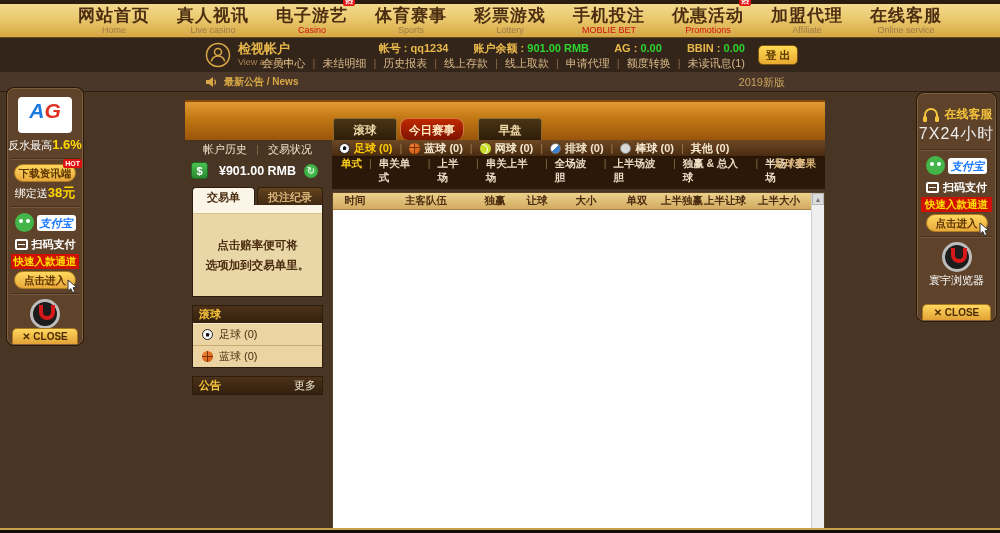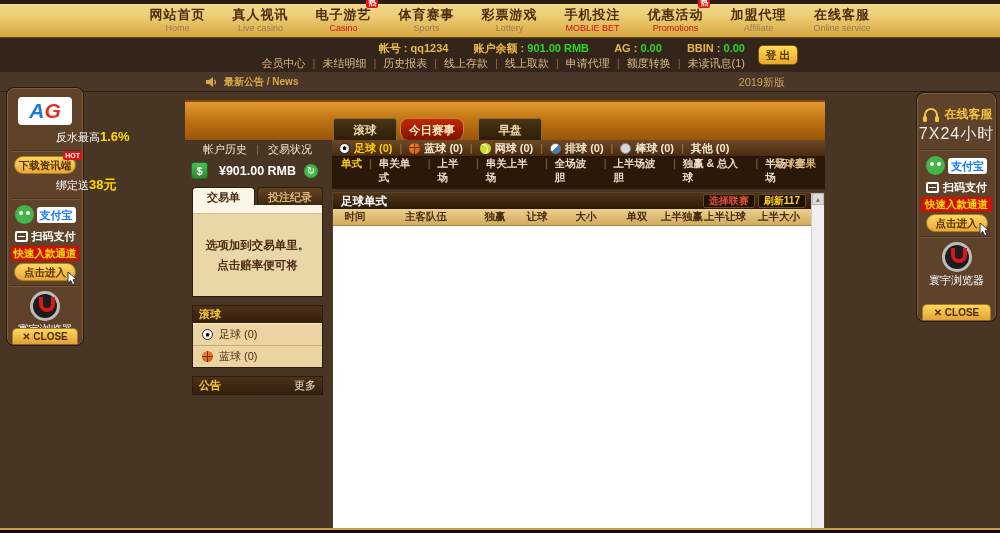--- a/index.html
+++ b/index.html
@@ -6,21 +6,21 @@
   html,body { background:#2b1c10; }
   .page { position:relative; width:1000px; height:533px; background:#483524; overflow:hidden;
           font-family:"Liberation Sans", sans-serif; }
 
   
   .top-strip { height:4px; background:#2b1c10; }
   .gold-nav { height:34px; background:linear-gradient(#f3d98e,#eccb72 40%,#d6a741);
               border-bottom:1px solid #6b4a1e; display:flex; justify-content:center;
               align-items:center; gap:27px; padding-left:20px; }
   .nav-item { text-align:center; line-height:1.15; position:relative; cursor:pointer; }
-  .nav-zh { font-size:13px; font-weight:bold; color:#4b2d11; letter-spacing:1px; }
+  .nav-zh { font-size:17px; font-weight:bold; color:#4b2d11; letter-spacing:1px; }
   .nav-en { font-size:9px; color:#9b7b4b; }
   .nav-item.red-en .nav-en { color:#cc1111; }
   .hot-badge { position:absolute; top:-10px; right:-7px; background:#e31212; color:#fff;
                font-size:8px; line-height:10px; padding:0 2px; border-radius:2px; font-weight:bold; }
 
   
   .account-bar { height:34px; background:#34251b; position:relative; }
   .va { position:absolute; left:205px; top:4px; display:flex; gap:7px; align-items:center; cursor:pointer; }
   .va-text { line-height:1.15; }
   .va-zh { font-size:13px; font-weight:bold; color:#e8b84a; }
@@ -131,39 +131,39 @@
   .sb-btn { position:absolute; left:0; width:12px; height:12px; background:#dcdcdc;
             border:1px solid #b8b8b8; color:#777; font-size:7px; text-align:center;
             line-height:11px; cursor:pointer; }
   .sb-btn.up { top:0; } .sb-btn.down { bottom:0; }
 
   
   .promo { position:absolute; background:#5e432a; border:1px solid #80603c; border-radius:7px;
            box-shadow:0 0 0 1px #2a1a0c; text-align:center; }
   .promo.left { left:7px; top:88px; width:76px; height:257px; }
   .promo.right { left:917px; top:93px; width:79px; height:228px; }
-  .ag-logo { width:54px; height:28px; background:#fff; border-radius:4px; margin:8px auto 3px;
+  .ag-logo { width:54px; height:36px; background:#fff; border-radius:4px; margin:8px auto 3px;
              font-size:21px; font-weight:bold; font-style:italic; line-height:28px;text-align:center; }
   .ag-a { color:#1a7ae0; } .ag-g { color:#e03020; }
-  .promo-line { font-size:11px; color:#fff; white-space:nowrap; line-height:17px;padding-left:48px; }
+  .promo-line { font-size:11px; color:#fff; white-space:nowrap; line-height:17px; }
   .promo-line .yellow { color:#ffd800; font-size:13px; font-weight:bold; }
   .pdivider { height:0; border-top:1px solid #46311d; border-bottom:1px solid #74573a; margin:4px 2px; }
   .gold-btn { position:relative; width:62px; height:18px; margin:2px auto;
               background:linear-gradient(#ffd75e,#e8a93b); border:1px solid #b07d20;
               border-radius:9px; color:#5c3400; font-size:10.5px; font-weight:bold;
               line-height:17px; cursor:pointer; }
   .hot-tag { position:absolute; top:-6px; right:-7px; background:#e01010; color:#fff;
              font-size:7px; font-weight:bold; padding:0 2px; border-radius:2px; line-height:9px; }
   .pay-row { display:flex; justify-content:center; align-items:center; gap:3px; margin:3px 0; height:21px; }
   .wechat-ico { width:19px; height:19px; border-radius:50%; background:#44b549; position:relative; }
   .wechat-ico::before, .wechat-ico::after { content:""; position:absolute; width:4px; height:4px;
              background:#fff; border-radius:50%; top:6px; }
   .wechat-ico::before { left:4px; } .wechat-ico::after { right:4px; }
   .alipay-tag { height:16px; padding:0 3px; background:#fff; border-radius:3px; color:#1678ff;
-                font-size:11px; font-weight:bold; line-height:16px; }
+                font-size:11px; font-weight:bold; font-style:italic; line-height:16px; }
   .scan-row { display:flex; justify-content:center; align-items:center; gap:4px; height:16px;
               color:#fff; font-size:11px; font-weight:bold; }
   .scan-ico { width:13px; height:11px; border:2px solid #fff; border-radius:2px; position:relative; }
   .scan-ico::after { content:""; position:absolute; left:1px; top:3px; width:7px; height:1.5px; background:#fff; }
   .fast-strip { margin:2px 3px; background:#d01000; color:#ffe000; font-size:10.5px;
                 font-weight:bold; line-height:15px; }
   .cursor-ico { position:absolute; right:-4px; bottom:-6px; }
   .uni-logo { width:30px; height:30px; border-radius:50%; background:#1c1c1c;
               border:3px solid #bcbcbc; position:relative; margin:4px auto 1px; }
   .uni-logo::after { content:""; position:absolute; left:6px; top:3px; width:8px; height:11px;
@@ -236,20 +236,31 @@
       <div class="nav-zh">加盟代理</div>
       <div class="nav-en">Affiliate</div>
     </div>
     <div class="nav-item">
       <div class="nav-zh">在线客服</div>
       <div class="nav-en">Online service</div>
     </div>
   </div>
 
   <div class="account-bar">
+    <div class="va">
+      <svg width="26" height="26">
+        <circle cx="13" cy="13" r="11.5" stroke="#d9a844" fill="none" stroke-width="1.5"></circle>
+        <circle cx="13" cy="10" r="3.5" stroke="#d9a844" fill="none" stroke-width="1.5"></circle>
+        <path d="M6.5 19.5 a6.5 5.5 0 0 1 13 0" stroke="#d9a844" fill="none" stroke-width="1.5"></path>
+      </svg>
+      <div class="va-text">
+        <div class="va-zh">检视帐户</div>
+        <div class="va-en">View account</div>
+      </div>
+    </div>
     <div class="acct-right">
       <div class="stats-row">
         <span class="stat"><span>帐号 :</span> <span class="val gold">qq1234</span></span>
         <span class="stat"><span>账户余额 :</span> <span class="val green">901.00 RMB</span></span>
         <span class="stat"><span>AG :</span> <span class="val green">0.00</span></span>
         <span class="stat"><span>BBIN :</span> <span class="val green">0.00</span></span>
       </div>
       <div class="links-row">
         <span class="alink">会员中心</span><span class="alink">未结明细</span><span class="alink">历史报表</span><span class="alink">线上存款</span><span class="alink">线上取款</span><span class="alink">申请代理</span><span class="alink">额度转换</span><span class="alink">未读讯息(1)</span>
       </div>
@@ -287,22 +298,22 @@
         <span class="refresh-icon">↻</span>
       </div>
       <div class="lc-inner">
         <div class="lc-tabs">
           <div class="lctab active">交易单</div>
           <div class="lctab inactive">投注纪录</div>
         </div>
         <div class="lc-panel">
           <div class="strip"></div>
           <div class="hint">
+            <div>点击赔率便可将</div>
             <div>选项加到交易单里。</div>
-            <div>点击赔率便可将</div>
           </div>
         </div>
         <div class="side-box">
           <div class="sb-head">滚球</div>
           <div class="sb-row">
             <span class="ball soccer"></span>
             <span>足球 (0)</span>
           </div>
           <div class="sb-row">
             <span class="ball basket"></span>
@@ -362,27 +373,20 @@
         <span class="bt-sep">|</span>
         <span class="bt-item">上半场波胆</span>
         <span class="bt-sep">|</span>
         <span class="bt-item">独赢 &amp; 总入球</span>
         <span class="bt-sep">|</span>
         <span class="bt-item">半场 / 全场</span>
         <span class="bt-results">足球赛果</span>
       </div>
 
       <div class="table-wrap">
-        <div class="tw-title">
-          <span class="tw-name">足球单式</span>
-          <div class="tw-btns">
-            <span class="twb league">选择联赛</span>
-            <span class="twb refresh">刷新117</span>
-          </div>
-        </div>
         <div class="tw-cols">
           <span>时间</span>
           <span>主客队伍</span>
           <span>独赢</span>
           <span>让球</span>
           <span>大小</span>
           <span>单双</span>
           <span>上半独赢</span>
           <span>上半让球</span>
           <span>上半大小</span>

